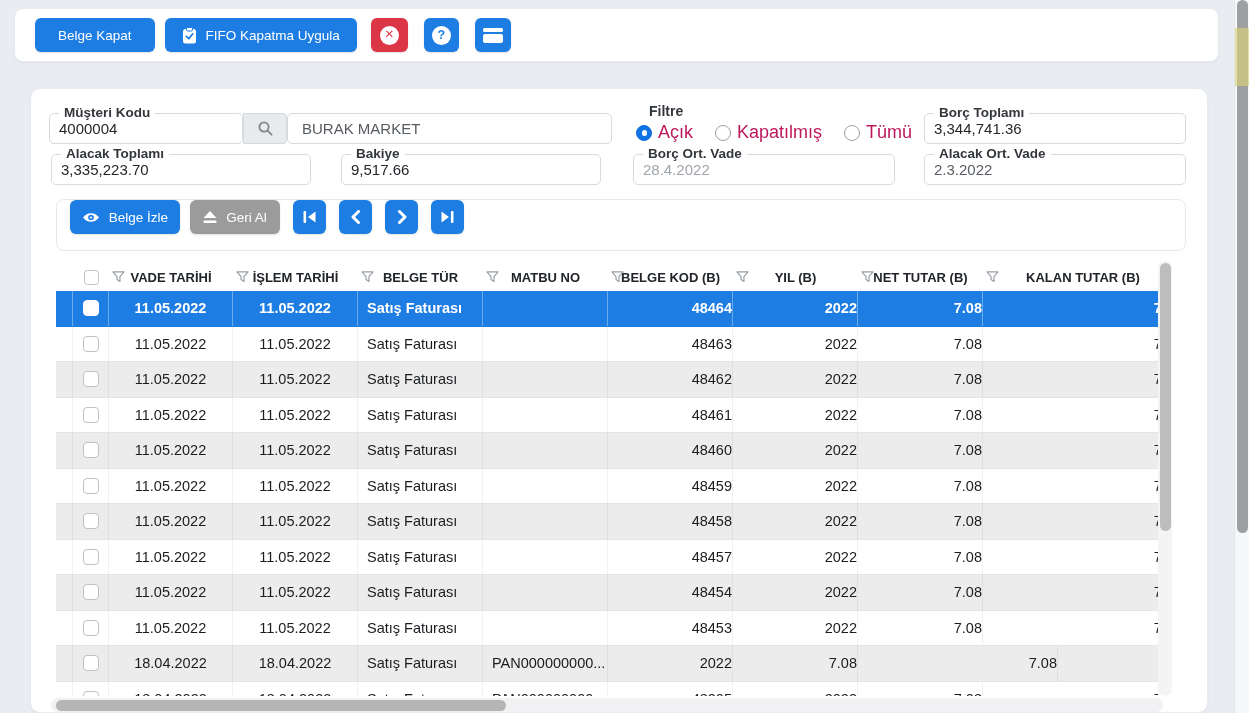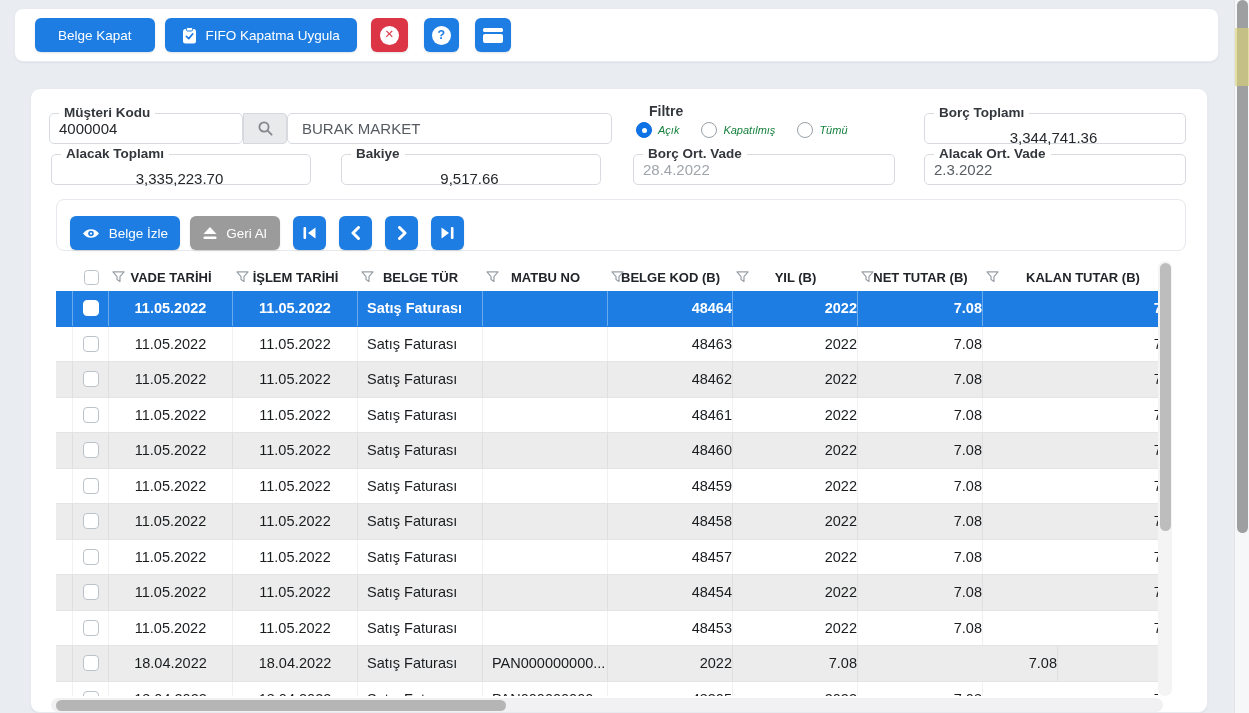--- a/index.html
+++ b/index.html
@@ -37,42 +37,42 @@
 
   
   .main-card { left:30px; top:88px; width:1178px; height:625px; border-radius:10px; }
 
   .fieldbox { position:absolute; height:31px; border:1px solid #d7dbe0; border-radius:5px; background:#fff; }
   .fieldbox .flabel { position:absolute; top:-9px; left:9px; background:#fff; padding:0 5px;
                       font-size:13.5px; font-weight:bold; color:#33373c; white-space:nowrap; }
   .fieldbox .fval, .fieldbox input { display:block; width:100%; height:100%; border:none; outline:none;
                       background:transparent; font-family:inherit; font-size:15px; color:#24272b;
                       line-height:29px; padding:0 9px; }
-  .fieldbox .fval.right { text-align:center; padding-right:12px;margin-top:9px; }
+  .fieldbox .fval.right { text-align:left; padding-right:12px; }
   .fieldbox .fval.muted-l { color:#a0a5ab; }
   .fieldbox .fval.muted-d { color:#595e64; }
   .name-input input { color:#565b61; padding-left:14px; }
 
   .search-btn { position:absolute; left:212px; top:24px; width:44px; height:31px;
                 background:#e9eaeb; border:1px solid #d5d8dc; border-radius:0 4px 4px 0;
                 display:flex; align-items:center; justify-content:center; cursor:pointer; }
 
   .filtre-label { position:absolute; left:618px; top:14px; font-size:14px; font-weight:bold; color:#33373c; }
   .radio-row { position:absolute; left:605px; top:33px; display:flex; align-items:center; }
   .radio { width:16px; height:16px; border-radius:50%; border:1px solid #9aa0a6; background:#fff;
            display:inline-block; position:relative; cursor:pointer; }
   .radio.checked { border-color:#0c6cdd; background:#0f72e5; }
   .radio.checked::after { content:""; position:absolute; left:4.5px; top:4.5px; width:5.5px; height:5.5px;
            border-radius:50%; background:#fff; }
-  .radio-item { display:flex; align-items:center; gap:6px; margin-right:22px; font-size:11px; color:#15803d;font-style:italic; }
+  .radio-item { display:flex; align-items:center; gap:6px; margin-right:22px; font-size:18px; color:#be185d; }
 
   
   .grid-toolbar { position:absolute; left:25px; top:110px; width:1130px; height:52px;
                   border:1px solid #e5e8ec; border-radius:8px; background:#fff;
-                  display:flex; align-items:flex-end; padding-left:13px; }
+                  display:flex; align-items:flex-start; padding-left:13px; }
   #btn-belge-izle { width:110px; }
   #btn-geri-al { width:90px; margin-left:10px; }
   .nav-btn { width:33px; margin-left:13px; }
   .nav-btn:first-of-type { margin-left:14px; }
 
   
   .grid-clip { position:absolute; left:25px; top:174px; width:1102px; height:433px; overflow:hidden; }
   .grid-inner { width:1127px; }
   .thead { display:flex; height:28px; align-items:center; }
   .th { position:relative; height:28px; display:flex; align-items:center; justify-content:center;

